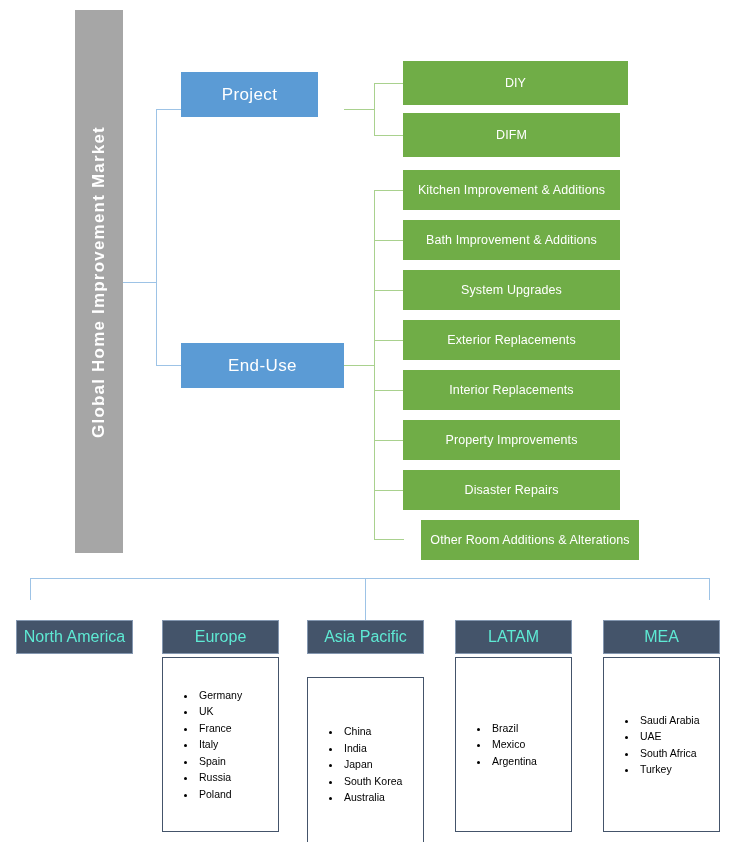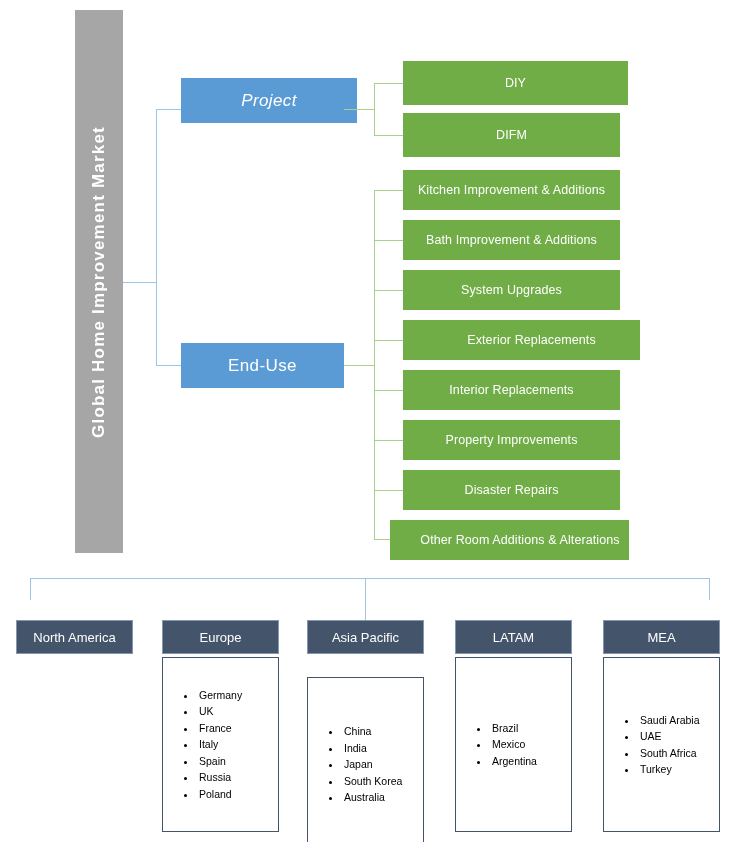--- a/index.html
+++ b/index.html
@@ -68,25 +68,25 @@
 
   
   .line-h { height: 0; border-top: 1.5px solid #9DC3E6; }
   .line-v { width: 0; border-left: 1.5px solid #9DC3E6; }
   .gline-h { height: 0; border-top: 1.5px solid #A9D18E; }
   .gline-v { width: 0; border-left: 1.5px solid #A9D18E; }
 
   
   .region-head {
     background: #44546A;
-    color: #ffffff;
+    color: #5eead4;
     display: flex;
     align-items: center;
     justify-content: center;
-    font-size: 13px;
+    font-size: 16px;
     border: 1px solid #8497B0;
     box-sizing: border-box;
   }
   .region-body {
     background: #ffffff;
     border: 1px solid #44546A;
     box-sizing: border-box;
     display: flex;
     align-items: center;
     padding-left: 8px;
@@ -114,21 +114,21 @@
   </div>
 
   <div class="abs line-h" style="left:123px; top:282px; width:33px;"></div>
 
   <div class="abs line-v" style="left:156px; top:109px; height:257px;"></div>
 
   <div class="abs line-h" style="left:156px; top:109px; width:26px;"></div>
 
   <div class="abs line-h" style="left:156px; top:365px; width:26px;"></div>
 
-  <div class="abs node-blue" style="left:181px; top:78px; width:176px; height:45px;font-style:italic;">
+  <div class="abs node-blue" style="left:181px; top:72px; width:137px; height:45px;">
     <span>Project</span>
   </div>
 
   <div class="abs gline-h" style="left:344px; top:109px; width:30px;"></div>
   <div class="abs gline-v" style="left:374px; top:83px; height:52px;"></div>
   <div class="abs gline-h" style="left:374px; top:83px; width:30px;"></div>
   <div class="abs gline-h" style="left:374px; top:135px; width:30px;"></div>
 
   <div class="abs node-green" style="left:403px; top:61px; width:225px; height:44px;">
     <span>DIY</span>
@@ -155,33 +155,33 @@
 
   <div class="abs node-green" style="left:403px; top:170px; width:217px; height:40px;">
     <span>Kitchen Improvement &amp; Additions</span>
   </div>
   <div class="abs node-green" style="left:403px; top:220px; width:217px; height:40px;">
     <span>Bath Improvement &amp; Additions</span>
   </div>
   <div class="abs node-green" style="left:403px; top:270px; width:217px; height:40px;">
     <span>System Upgrades</span>
   </div>
-  <div class="abs node-green" style="left:403px; top:320px; width:217px; height:40px;padding-left:20px;">
+  <div class="abs node-green" style="left:403px; top:320px; width:217px; height:40px;">
     <span>Exterior Replacements</span>
   </div>
   <div class="abs node-green" style="left:403px; top:370px; width:217px; height:40px;">
     <span>Interior Replacements</span>
   </div>
   <div class="abs node-green" style="left:403px; top:420px; width:217px; height:40px;">
     <span>Property Improvements</span>
   </div>
   <div class="abs node-green" style="left:403px; top:470px; width:217px; height:40px;">
     <span>Disaster Repairs</span>
   </div>
-  <div class="abs node-green wide-text" style="left:390px; top:520px; width:218px; height:40px;padding-left:21px;">
+  <div class="abs node-green wide-text" style="left:421px; top:520px; width:218px; height:40px;">
     <span style="position:absolute; white-space:nowrap;">Other Room Additions &amp; Alterations</span>
   </div>
 
   <div class="abs line-h" style="left:30px; top:578px; width:680px;"></div>
   <div class="abs line-v" style="left:30px; top:578px; height:22px;"></div>
   <div class="abs line-v" style="left:709px; top:578px; height:22px;"></div>
   <div class="abs line-v" style="left:365px; top:578px; height:42px;"></div>
 
   <div class="abs region-head" style="left:16px; top:620px; width:117px; height:34px;">
     <span>North America</span>

